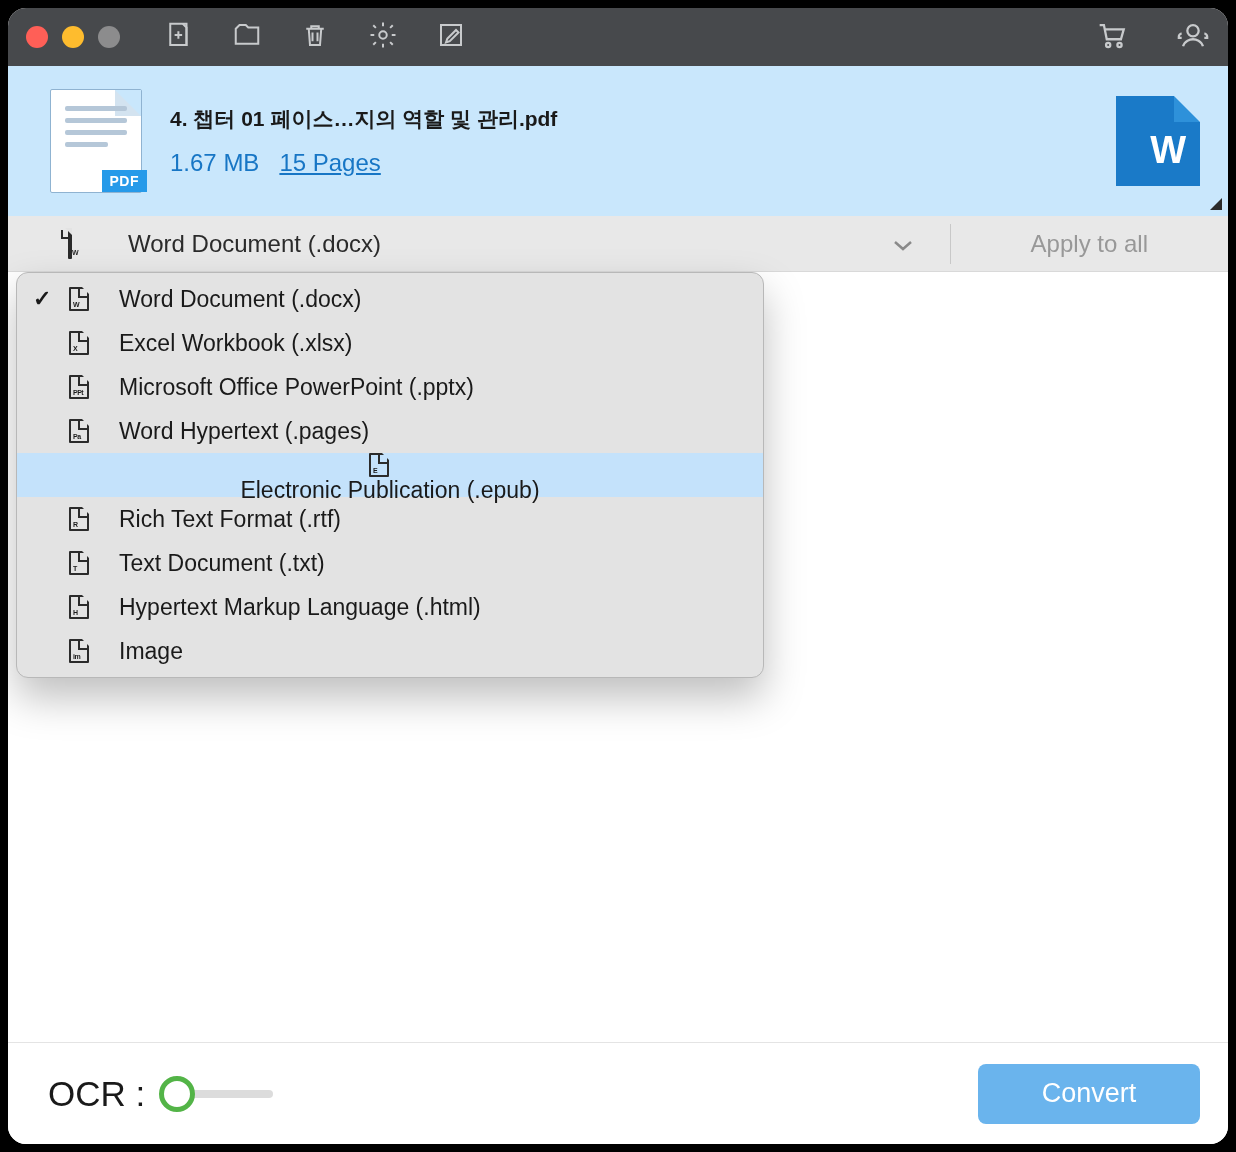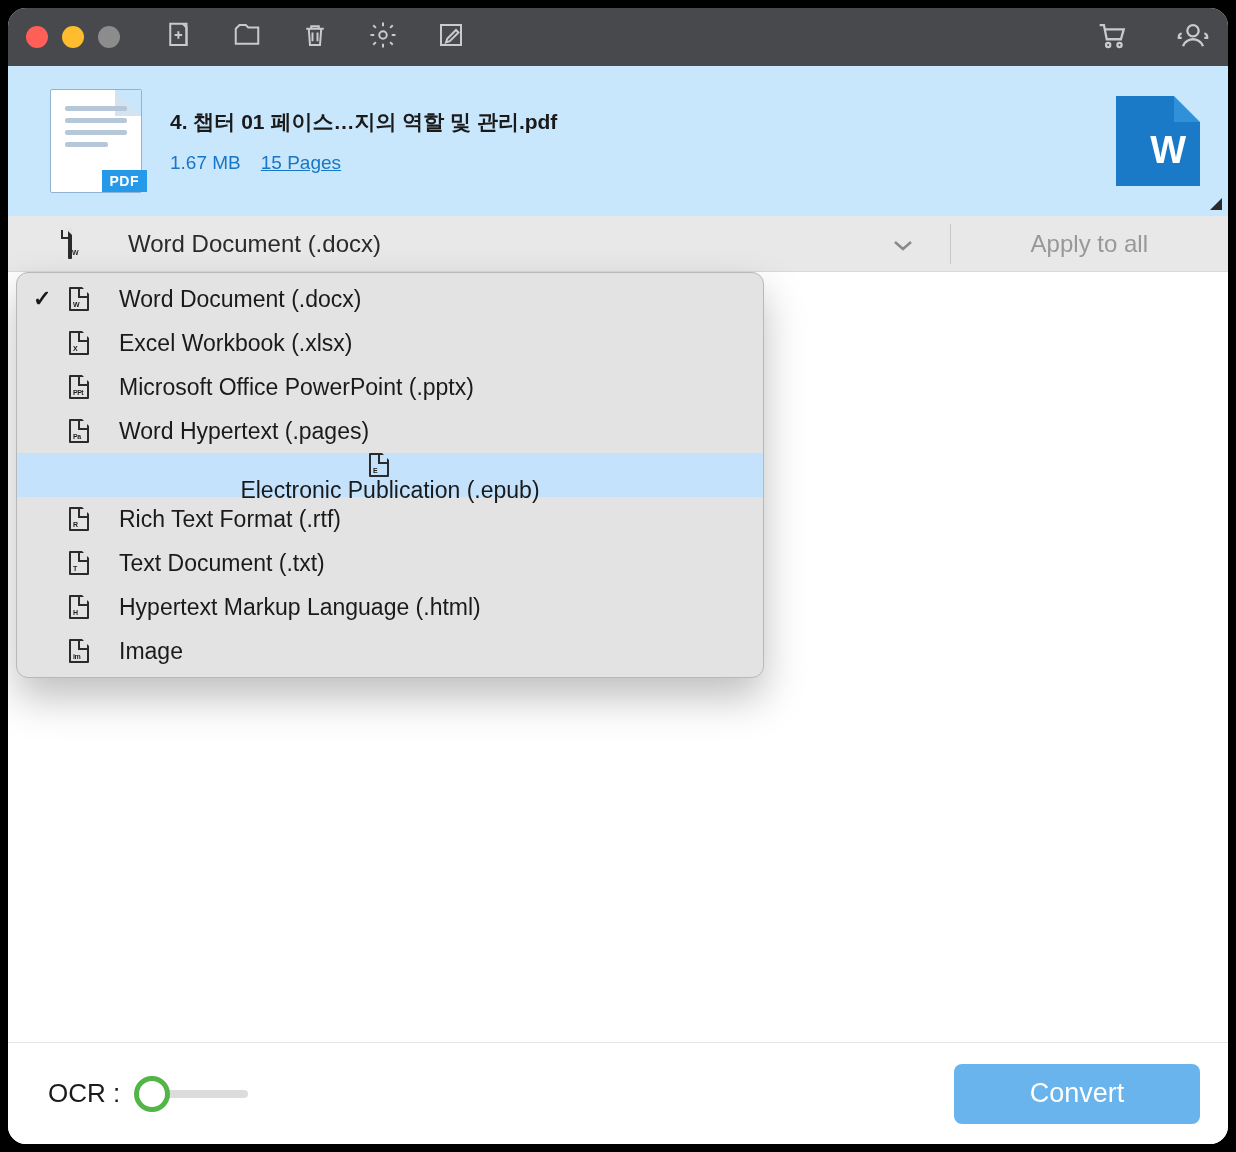--- a/index.html
+++ b/index.html
@@ -113,21 +113,21 @@
   .file-meta { flex: 1; }
   .file-name {
     font-size: 21px;
     font-weight: 700;
     color: #1a1a1a;
     margin-bottom: 16px;
   }
   .file-sub {
     display: flex;
     gap: 20px;
-    font-size: 19px;
+    font-size: 24px;
     color: #1776c5;
   }
   .file-pages {
     text-decoration: underline;
     cursor: pointer;
   }
   .word-badge {
     width: 84px;
     height: 90px;
     background: #1a7ac8;
@@ -251,21 +251,21 @@
 
   .footer {
     height: 102px;
     border-top: 1px solid #e4e4e4;
     background: #fff;
     display: flex;
     align-items: center;
     padding: 0 28px 0 40px;
   }
   .ocr-label {
-    font-size: 26px;
+    font-size: 35px;
     color: #1a1a1a;
     margin-right: 18px;
   }
   .toggle-track {
     width: 110px;
     height: 8px;
     background: #dcdcdc;
     border-radius: 4px;
     position: relative;
   }
@@ -274,21 +274,21 @@
     left: -4px;
     top: -14px;
     width: 36px;
     height: 36px;
     border-radius: 50%;
     background: #fff;
     border: 5px solid #53b447;
   }
   .footer-spacer { flex:1; }
   .convert-btn {
-    width: 246px;
+    width: 222px;
     height: 60px;
     background: #6ab4ed;
     color: #fff;
     border: none;
     border-radius: 8px;
     font-size: 27px;
     font-weight: 500;
   }
 </style>
 </head>

